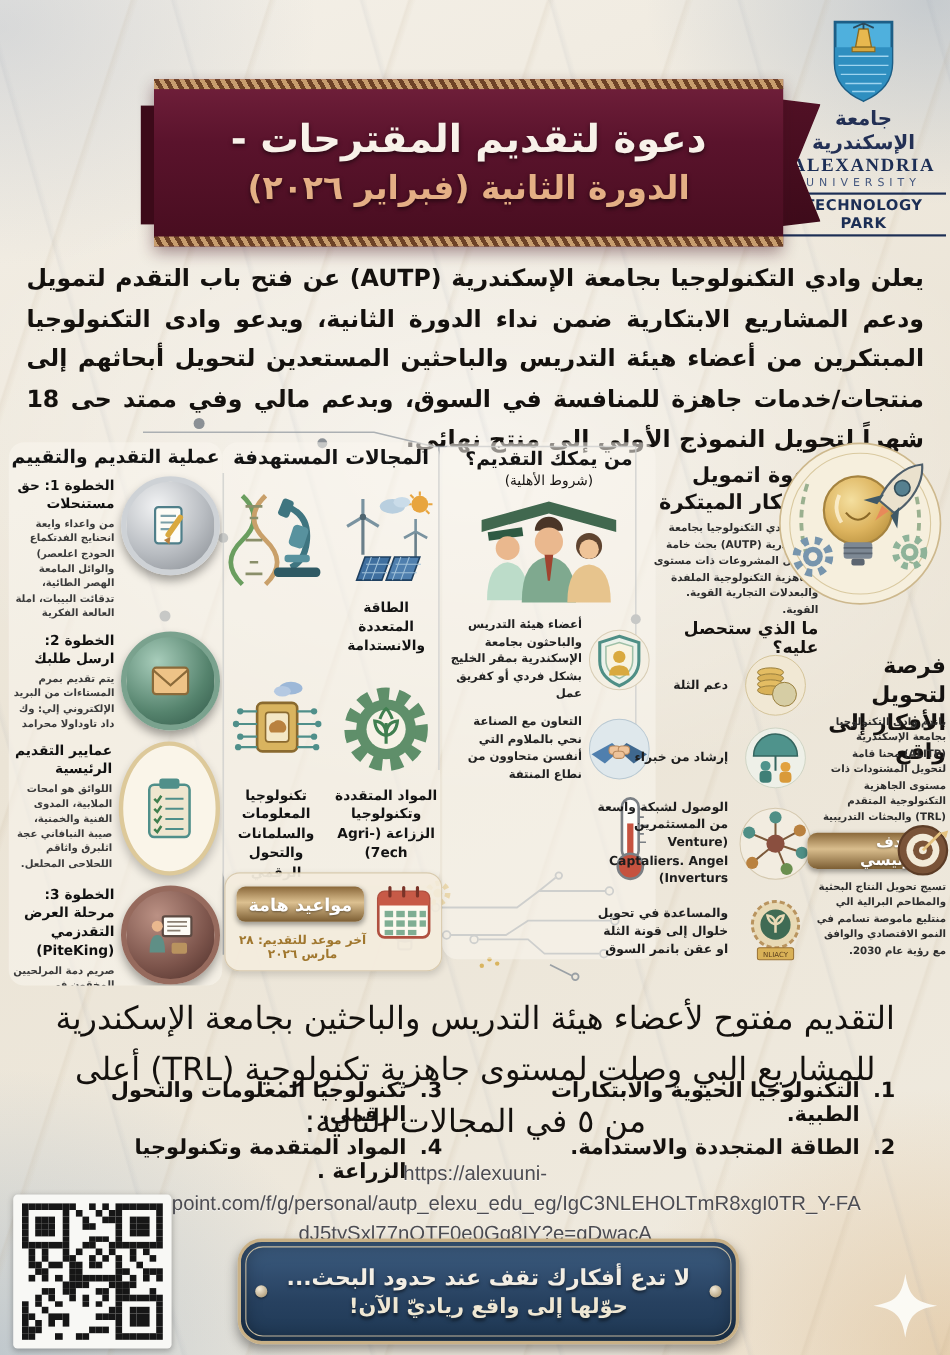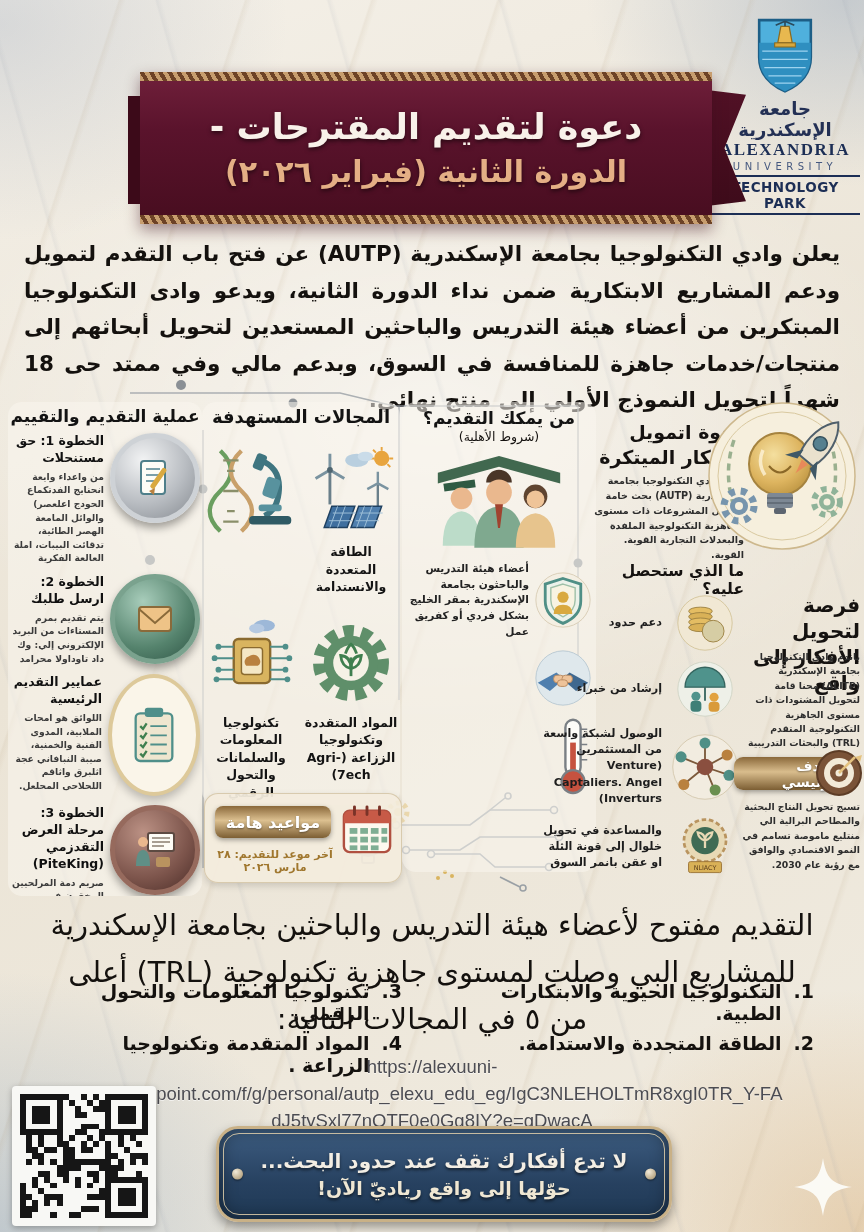--- a/index.html
+++ b/index.html
@@ -433,20 +433,21 @@
           <circle cx="31" cy="31" r="29" fill="#dfe8ec" stroke="#b8c8d2"></circle>
           <path d="M4 36 L24 25 l8 7 -15 13 z" fill="#4f7fae"></path>
           <path d="M58 36 L38 25 l-8 7 15 13 z" fill="#3f688f"></path>
           <g fill="#eec39a" stroke="#b98a5f">
             <rect x="21" y="28" width="11" height="8" rx="3.5"></rect>
             <rect x="30" y="28" width="11" height="8" rx="3.5"></rect>
             <rect x="25" y="33" width="11" height="7" rx="3.5"></rect>
           </g>
         </svg>
       </div>
+      <div class="etext">التعاون مع الصناعة نحي بالملاوم التي أنفسن متحاوون من نطاع المنتفة</div>
     </div>
 
     <div class="erow">
       <div class="eicon">
         <svg viewBox="0 0 40 84" width="38">
           <rect x="12" y="4" width="16" height="58" rx="8" fill="#fdfcf8" stroke="#7a7f84" stroke-width="2.5"></rect>
           <g stroke="#7a7f84" stroke-width="1.6">
               <path d="M28 14 H35 M28 22 H33 M28 30 H35 M28 38 H33 M28 46 H35"></path>
             </g>
           <rect x="17" y="28" width="6" height="34" fill="#c6523f"></rect>
@@ -533,21 +534,21 @@
           <circle cx="32" cy="32" r="30" fill="#f1e8d4" stroke="#d4c49a"></circle>
           <g stroke="#9a7f3f">
             <ellipse cx="27" cy="19" rx="13" ry="4.5" fill="#e4bd63"></ellipse>
               <ellipse cx="27" cy="25" rx="13" ry="4.5" fill="#d9b157"></ellipse>
             <ellipse cx="27" cy="31" rx="13" ry="4.5" fill="#e4bd63"></ellipse>
               <ellipse cx="27" cy="37" rx="13" ry="4.5" fill="#d9b157"></ellipse>
             <circle cx="41" cy="41" r="12" fill="#d6cda4"></circle>
           </g>
         </svg>
       </div>
-      <div class="blabel">دعم حدود</div>
+      <div class="blabel">دعم الثلة</div>
     </div>
 
     <div class="brow">
       <div class="bicon">
         <svg viewBox="0 0 64 64" width="58">
           <circle cx="32" cy="32" r="30" fill="#eef0e8" stroke="#cfd4c4"></circle>
           <path d="M10 30 A22 22 0 0 1 54 30 Z" fill="#4f938c" stroke="#35655f" stroke-width="1.5"></path>
           <path d="M32 30 V45" stroke="#35655f" stroke-width="2"></path>
           <circle cx="22" cy="40" r="5" fill="#4f938c"></circle>
             <rect x="16" y="45" width="12" height="12" rx="4" fill="#3f7f77"></rect>

